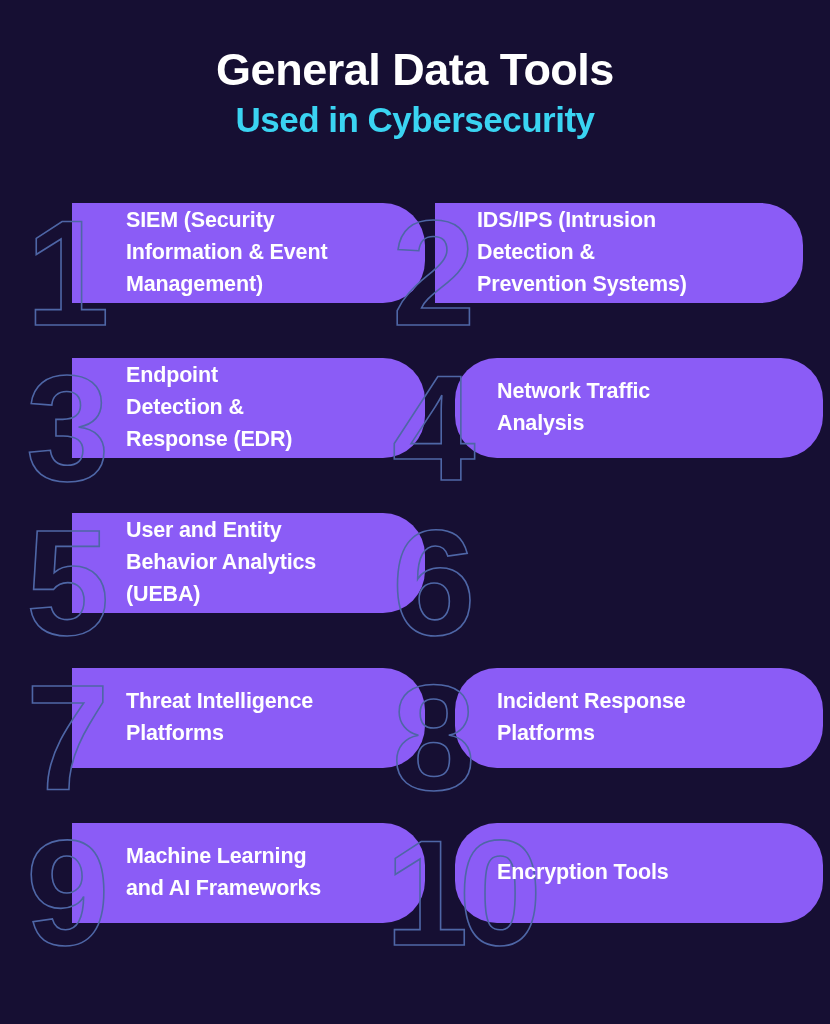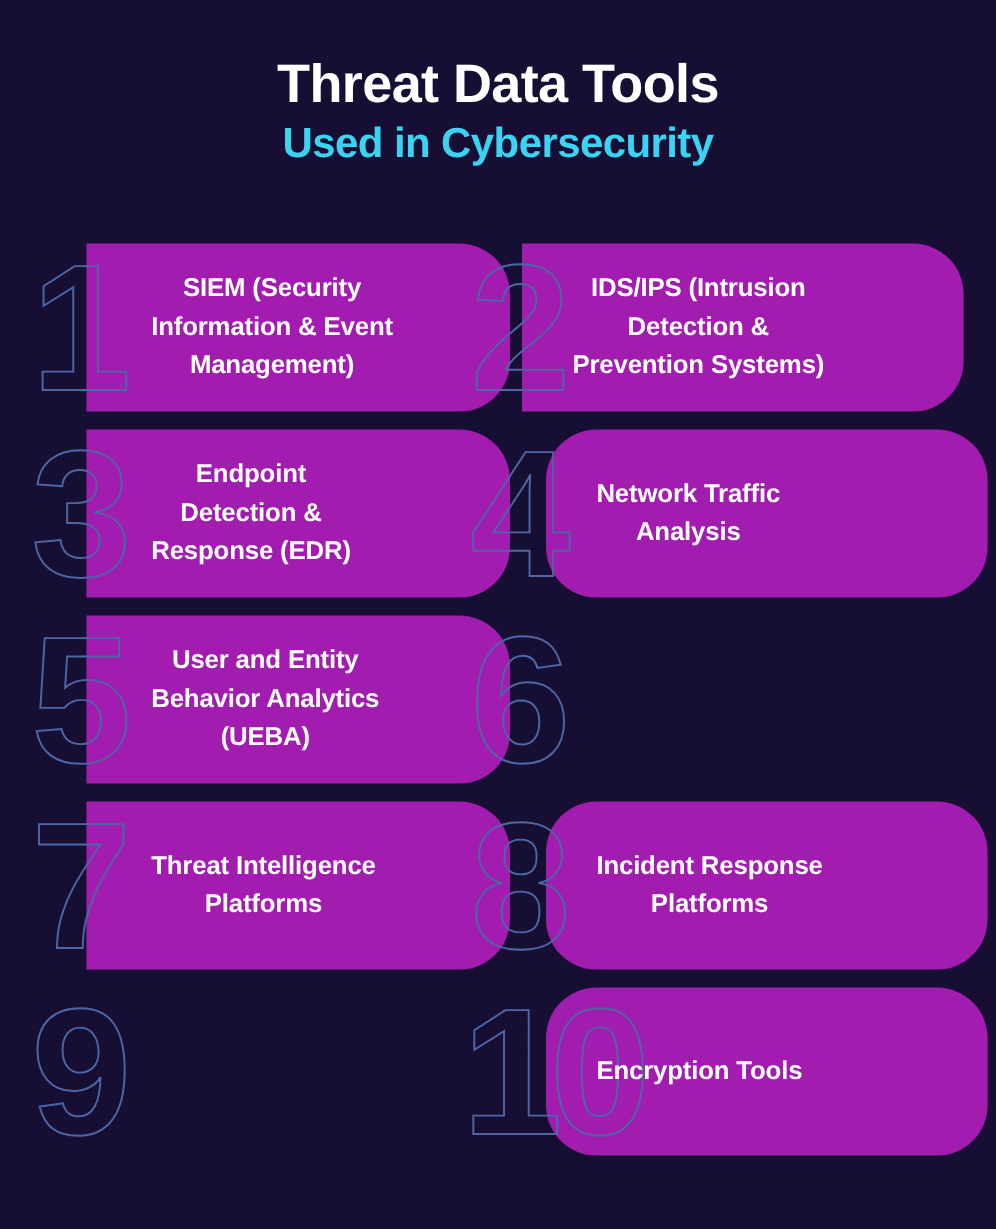--- a/index.html
+++ b/index.html
@@ -49,25 +49,24 @@
     position:relative;
     height:140px;
     margin-bottom:15px;
   }
   .row:last-child { margin-bottom:0; }
 
   
   .card {
     position:absolute;
     top:0;
-    height:140px;
-    background:#a21caf;
+    height:100px;
+    background:#8b5cf6;
     display:flex;
     align-items:center;
-    text-align:center;
   }
   
   .card.left {
     left:72px;
     width:353px;
     border-radius:0 42px 42px 0;
   }
   
   .card.right {
     left:435px;
@@ -114,21 +113,21 @@
   .num.n-left  { left:26px; }
   .num.n-right { left:392px; }
   .num.wide    { left:385px; letter-spacing:-10px;text-align:right; }
 </style>
 </head>
 <body>
 
 <div class="poster">
 
   <div class="title-block">
-    <span class="title-line1">Threat Data Tools</span>
+    <span class="title-line1">General Data Tools</span>
     <span class="title-line2">Used in Cybersecurity</span>
   </div>
 
   <div class="grid">
 
     <div class="row">
       <span class="num n-left">1</span>
       <div class="card left">
         <span class="card-label">SIEM (Security
 Information &amp; Event
@@ -174,20 +173,24 @@
       </div>
       <span class="num n-right">8</span>
       <div class="card right round-left">
         <span class="card-label">Incident Response
 Platforms</span>
       </div>
     </div>
 
     <div class="row">
       <span class="num n-left">9</span>
+      <div class="card left">
+        <span class="card-label">Machine Learning
+and AI Frameworks</span>
+      </div>
       <span class="num wide">10</span>
       <div class="card right round-left">
         <span class="card-label">Encryption Tools</span>
       </div>
     </div>
 
   </div>
 </div>
 
 </body></html>

